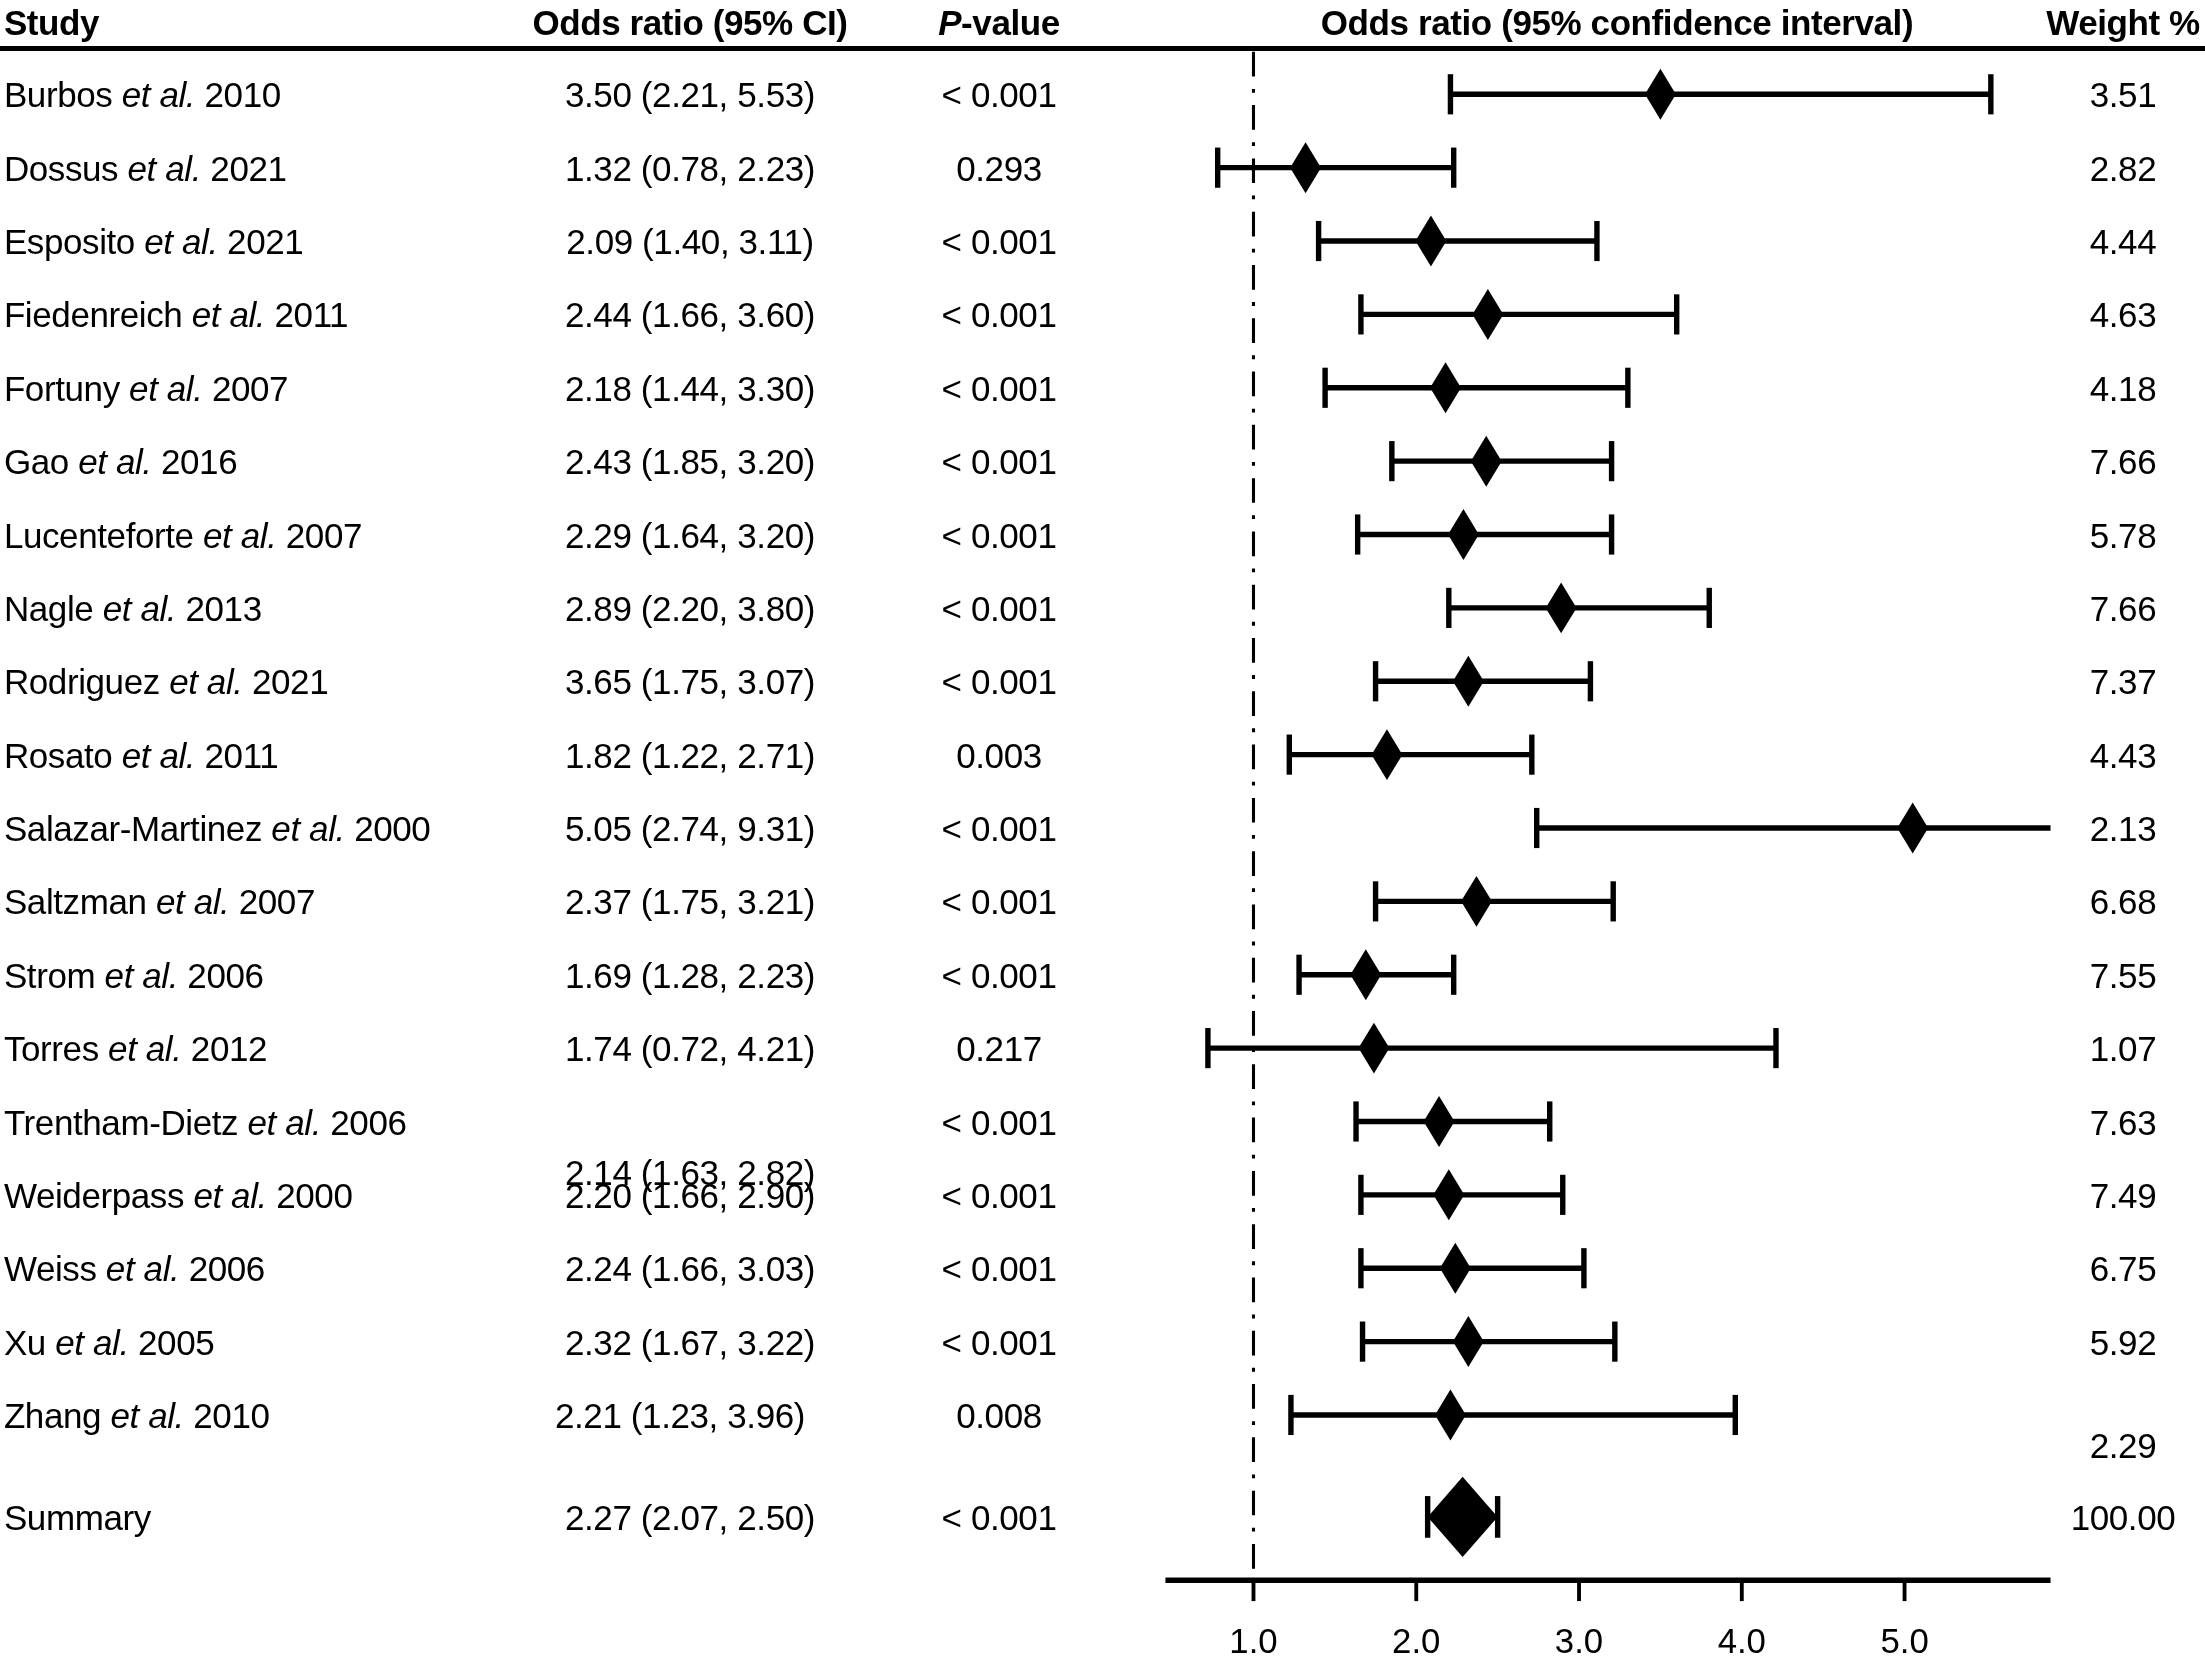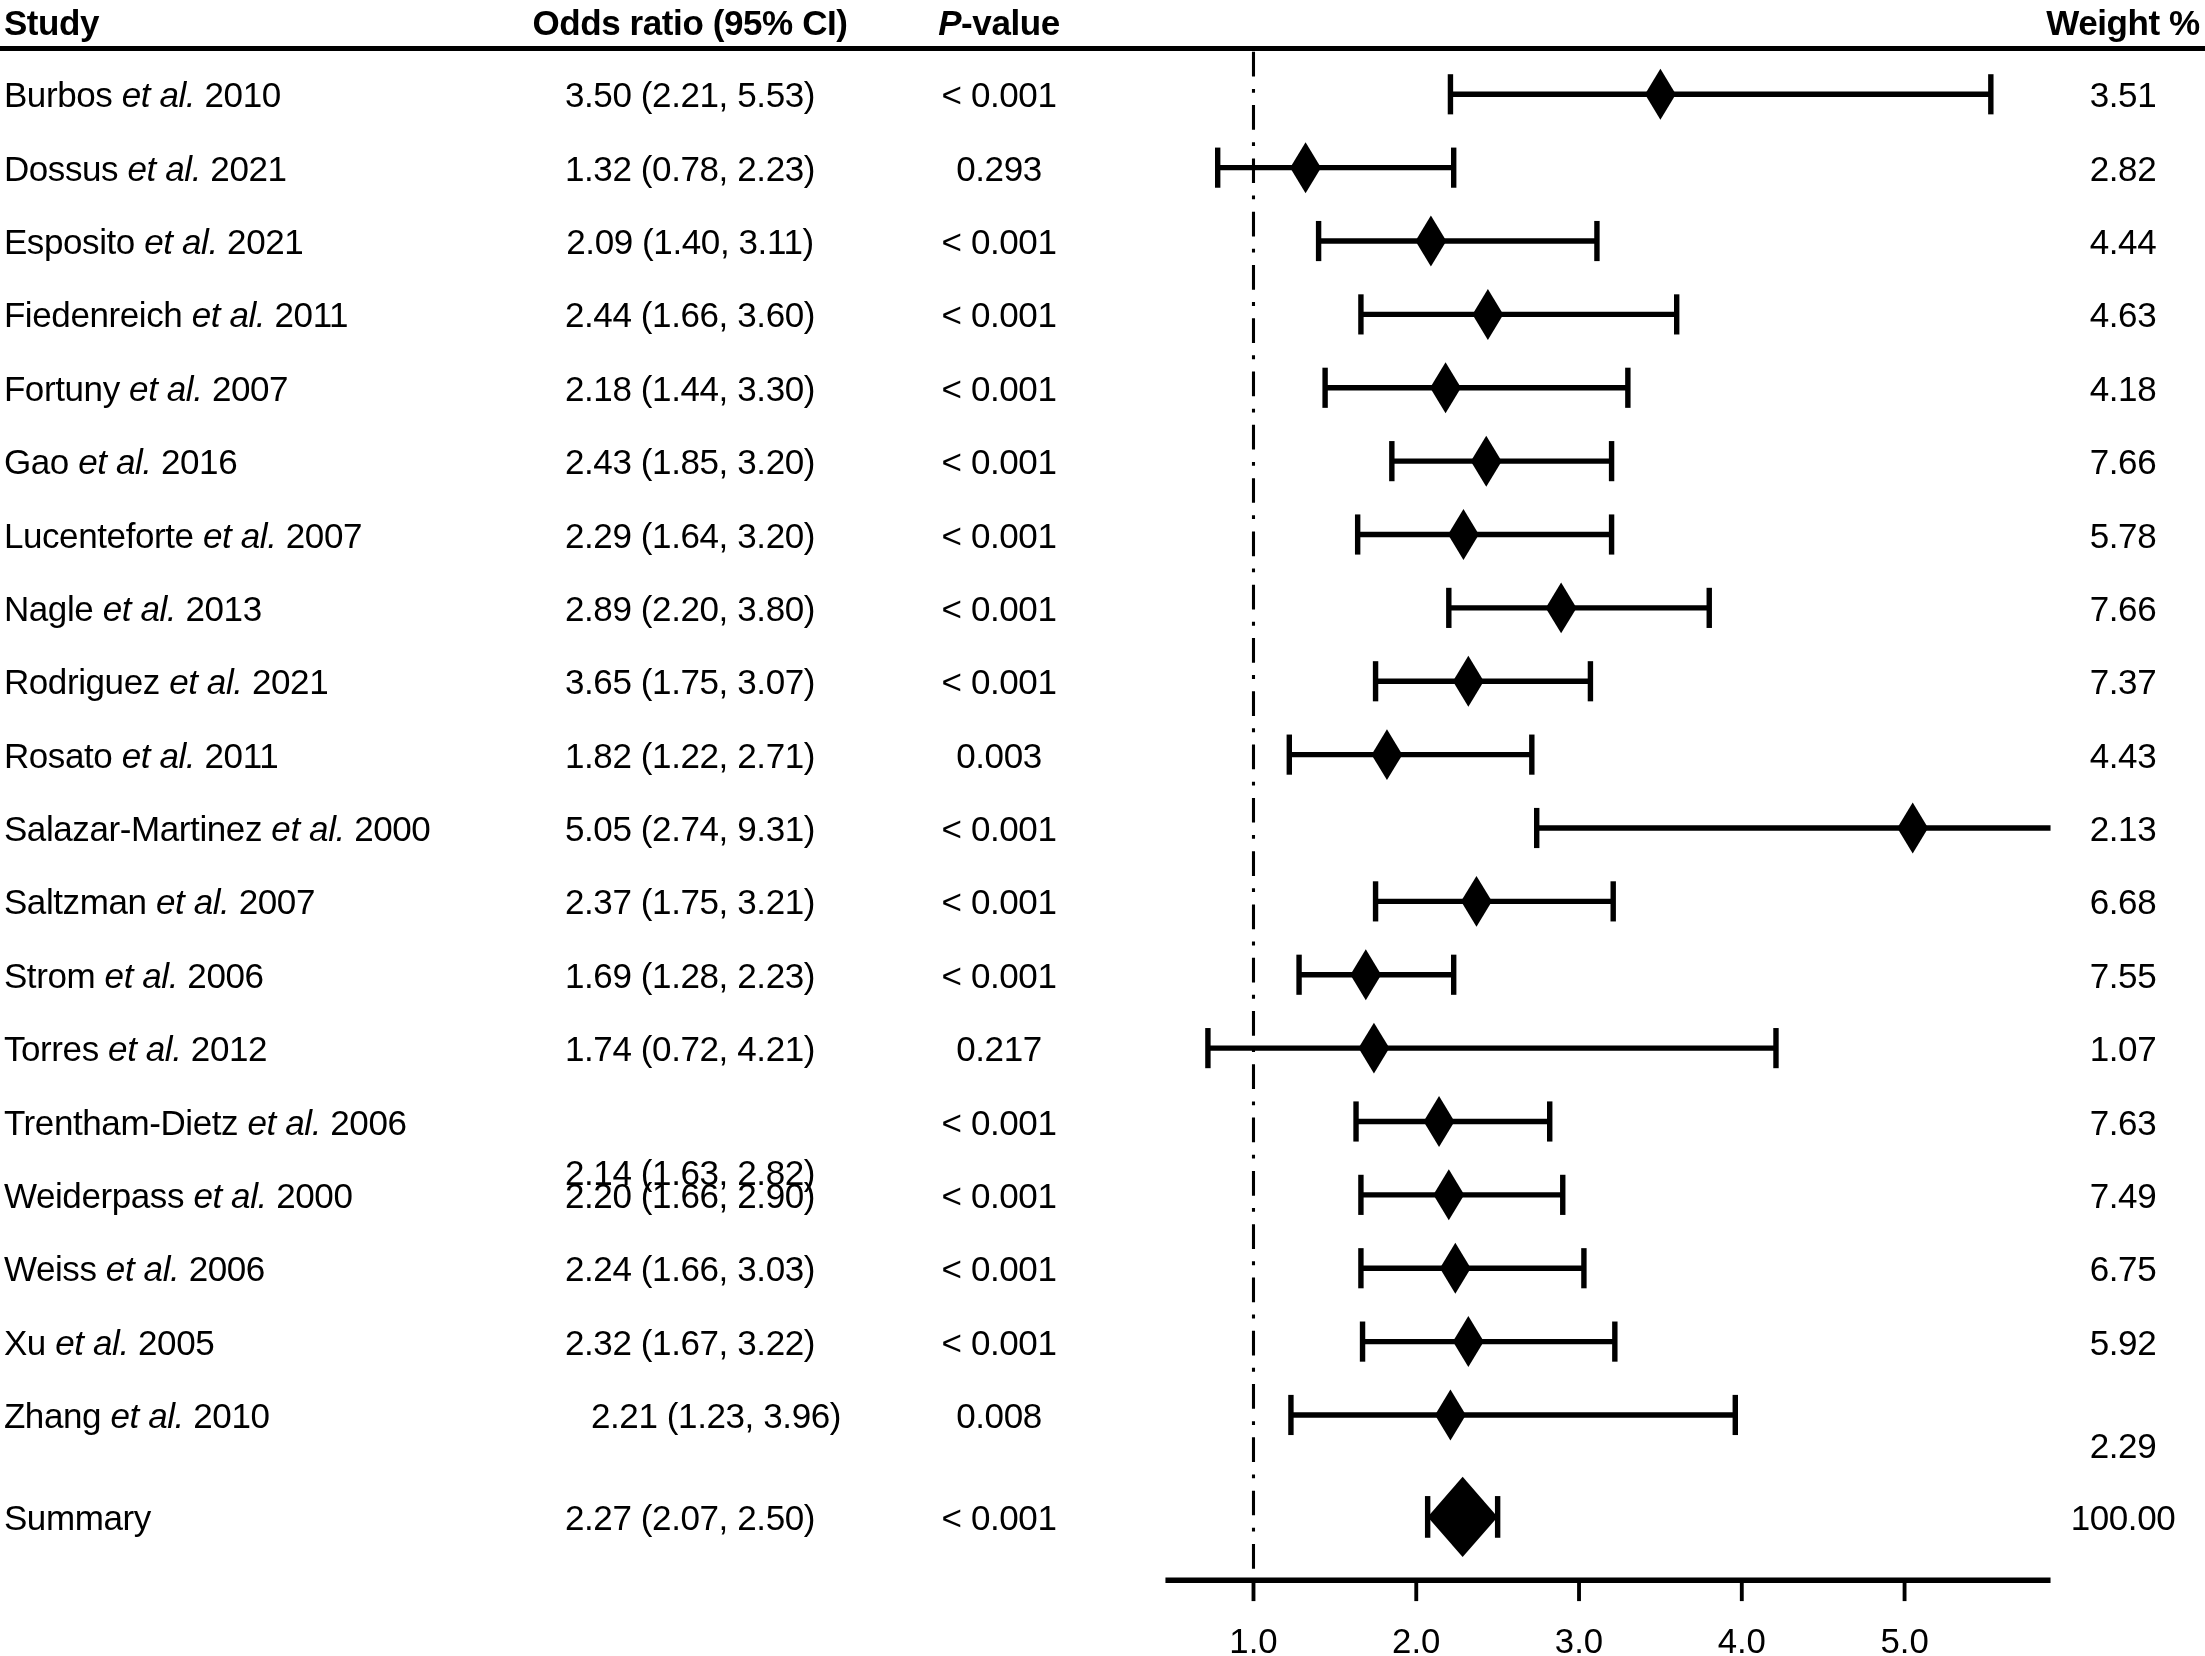--- a/index.html
+++ b/index.html
@@ -23,20 +23,21 @@
 <body>
 
 <div class="fig">
 
   <div class="col-hdr" style="left:3.9px">Study</div>
 
   <div class="col-hdr hc" style="left:690px">Odds ratio (95% CI)</div>
 
   <div class="col-hdr hc" style="left:999px"><i>P</i><span>-value</span></div>
 
+  <div class="col-hdr hc" style="left:1617px">Odds ratio (95% confidence interval)</div>
 
   <div class="col-hdr hc" style="left:2123px">Weight %</div>
 
   <div class="hdr-rule"></div>
 
   <div id="rows">
       <div class="cell" style="left: 3.9px; top: 94px;"><span>Burbos </span><i>et al.</i><span> 2010</span></div>
       <div class="cell c-center" style="left: 690px; top: 94px;">3.50 (2.21, 5.53)</div>
       <div class="cell c-center" style="left: 999px; top: 94px;">&lt; 0.001</div>
       <div class="cell c-center" style="left: 2123px; top: 94px;">3.51</div>
@@ -102,21 +103,21 @@
       <div class="cell c-center" style="left: 2123px; top: 1195px;">7.49</div>
       <div class="cell" style="left: 3.9px; top: 1268px;"><span>Weiss </span><i>et al.</i><span> 2006</span></div>
       <div class="cell c-center" style="left: 690px; top: 1268px;">2.24 (1.66, 3.03)</div>
       <div class="cell c-center" style="left: 999px; top: 1268px;">&lt; 0.001</div>
       <div class="cell c-center" style="left: 2123px; top: 1268px;">6.75</div>
       <div class="cell" style="left: 3.9px; top: 1342px;"><span>Xu </span><i>et al.</i><span> 2005</span></div>
       <div class="cell c-center" style="left: 690px; top: 1342px;">2.32 (1.67, 3.22)</div>
       <div class="cell c-center" style="left: 999px; top: 1342px;">&lt; 0.001</div>
       <div class="cell c-center" style="left: 2123px; top: 1342px;">5.92</div>
       <div class="cell" style="left: 3.9px; top: 1415px;"><span>Zhang </span><i>et al.</i><span> 2010</span></div>
-      <div class="cell c-center" style="left: 716px; top: 1415px;">2.21 (1.23, 3.96)</div>
+      <div class="cell c-center" style="left: 680px; top: 1415px;">2.21 (1.23, 3.96)</div>
       <div class="cell c-center" style="left: 999px; top: 1415px;">0.008</div>
       <div class="cell c-center" style="left: 2123px; top: 1415px; margin-top: 30px;">2.29</div>
       <div class="cell" style="left: 3.9px; top: 1517px;">Summary</div>
       <div class="cell c-center" style="left: 690px; top: 1517px;">2.27 (2.07, 2.50)</div>
       <div class="cell c-center" style="left: 999px; top: 1517px;">&lt; 0.001</div>
       <div class="cell c-center" style="left: 2123px; top: 1517px;">100.00</div>
     </div>
 
   <svg id="plot" width="2205" height="1656" viewBox="0 0 2855 2144">
       <line x1="1878.0075" y1="122" x2="2577.6975" y2="122" stroke="#000" stroke-width="7"></line>

